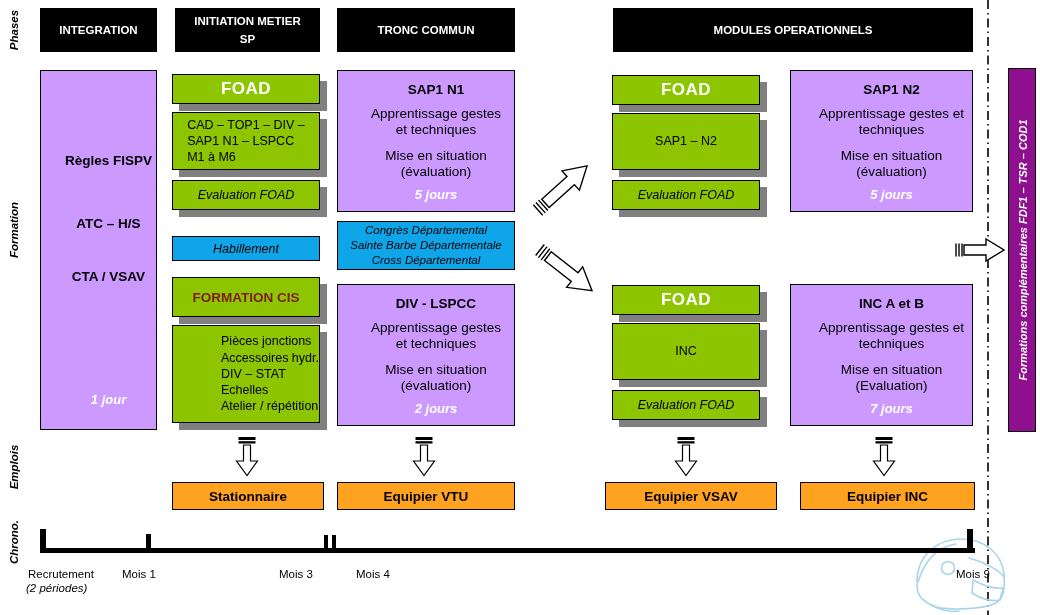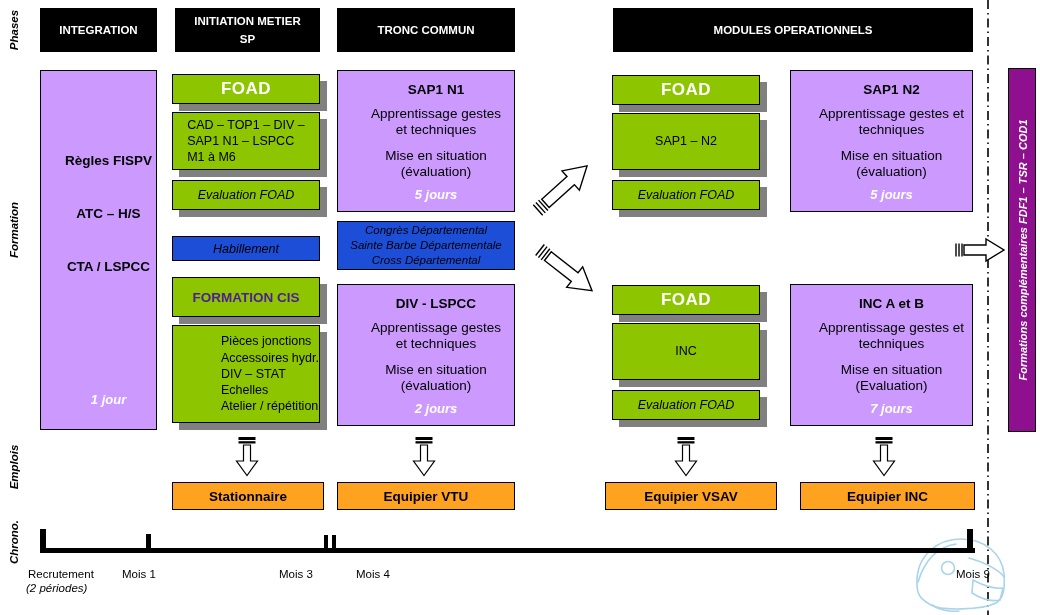--- a/index.html
+++ b/index.html
@@ -12,26 +12,26 @@
               font-weight:bold;font-style:italic;font-size:11.5px;white-space:nowrap;}
   
   .hdr{position:absolute;background:#000;color:#fff;font-weight:bold;font-size:11.5px;
        display:flex;align-items:center;justify-content:center;text-align:center;line-height:1.6;}
   
   .purplebox{position:absolute;background:#cc99ff;border:1.5px solid #000;box-sizing:border-box;
              display:flex;flex-direction:column;align-items:center;text-align:center;padding-left:20px;}
   .greenbox{position:absolute;background:#8dc501;border:1.5px solid #000;box-sizing:border-box;
             box-shadow:7px 7px 0 #808080;display:flex;align-items:center;justify-content:center;
             }
-  .whitebox{position:absolute;background:#1d4ed8;border:1.5px solid #000;box-sizing:border-box;
+  .whitebox{position:absolute;background:#0ea5e9;border:1.5px solid #000;box-sizing:border-box;
             display:flex;align-items:center;justify-content:center;text-align:center;}
   .orangebox{position:absolute;background:#ffa220;border:1.5px solid #000;box-sizing:border-box;
              display:flex;align-items:center;justify-content:center;font-weight:bold;font-size:13.5px;}
   .foad-title{color:#fff;font-weight:bold;font-size:17px;letter-spacing:.5px;}
-  .cis-title{color:#4c1d95;font-weight:bold;font-size:13.5px;}
+  .cis-title{color:#7f1d1d;font-weight:bold;font-size:13.5px;}
   .green-detail{font-size:12.5px;line-height:1.3;}
   .italic{font-style:italic;}
   .eval-text{font-style:italic;font-size:12.5px;}
   .pb-title{font-weight:bold;font-size:13.5px;margin-top:11px;}
   .pb-body{font-size:13.5px;line-height:1.22;margin-top:9px;padding:0 8px;}
   .pb-dur{color:#fff;font-style:italic;font-size:13px;margin-top:auto;margin-bottom:9px;font-weight:bold;}
   
   .int-line{font-weight:bold;font-size:13.5px;}
   
   .vbar{position:absolute;left:1008px;top:68px;width:28px;height:364px;background:#8e108e;
@@ -66,22 +66,22 @@
   <div class="side-label" style="top:542px;">Chrono.</div>
 
   <div class="hdr" style="left:40px;top:8px;width:117px;height:44px;">INTEGRATION</div>
   <div class="hdr preline" style="left:175px;top:8px;width:145px;height:44px;">INITIATION  METIER
 SP</div>
   <div class="hdr" style="left:337px;top:8px;width:178px;height:44px;">TRONC COMMUN</div>
   <div class="hdr" style="left:613px;top:8px;width:360px;height:44px;">MODULES OPERATIONNELS</div>
 
   <div class="purplebox" style="left:40px;top:70px;width:117px;height:360px;">
     <div class="int-line" style="margin-top:82px;">Règles FISPV</div>
-    <div class="int-line" style="margin-top:38px;">ATC – H/S</div>
-    <div class="int-line" style="margin-top:38px;">CTA / LSPCC</div>
+    <div class="int-line" style="margin-top:48px;">ATC – H/S</div>
+    <div class="int-line" style="margin-top:38px;">CTA / VSAV</div>
     <div class="pb-dur" style="margin-bottom:22px;">1 jour</div>
   </div>
 
   <div class="greenbox" style="left:172px;top:74px;width:148px;height:30px;">
     <span class="foad-title">FOAD</span>
   </div>
   <div class="greenbox" style="left:172px;top:112px;width:148px;height:58px;">
     <span class="green-detail preline">CAD – TOP1 – DIV –
 SAP1 N1 – LSPCC
 M1 à M6</span>

